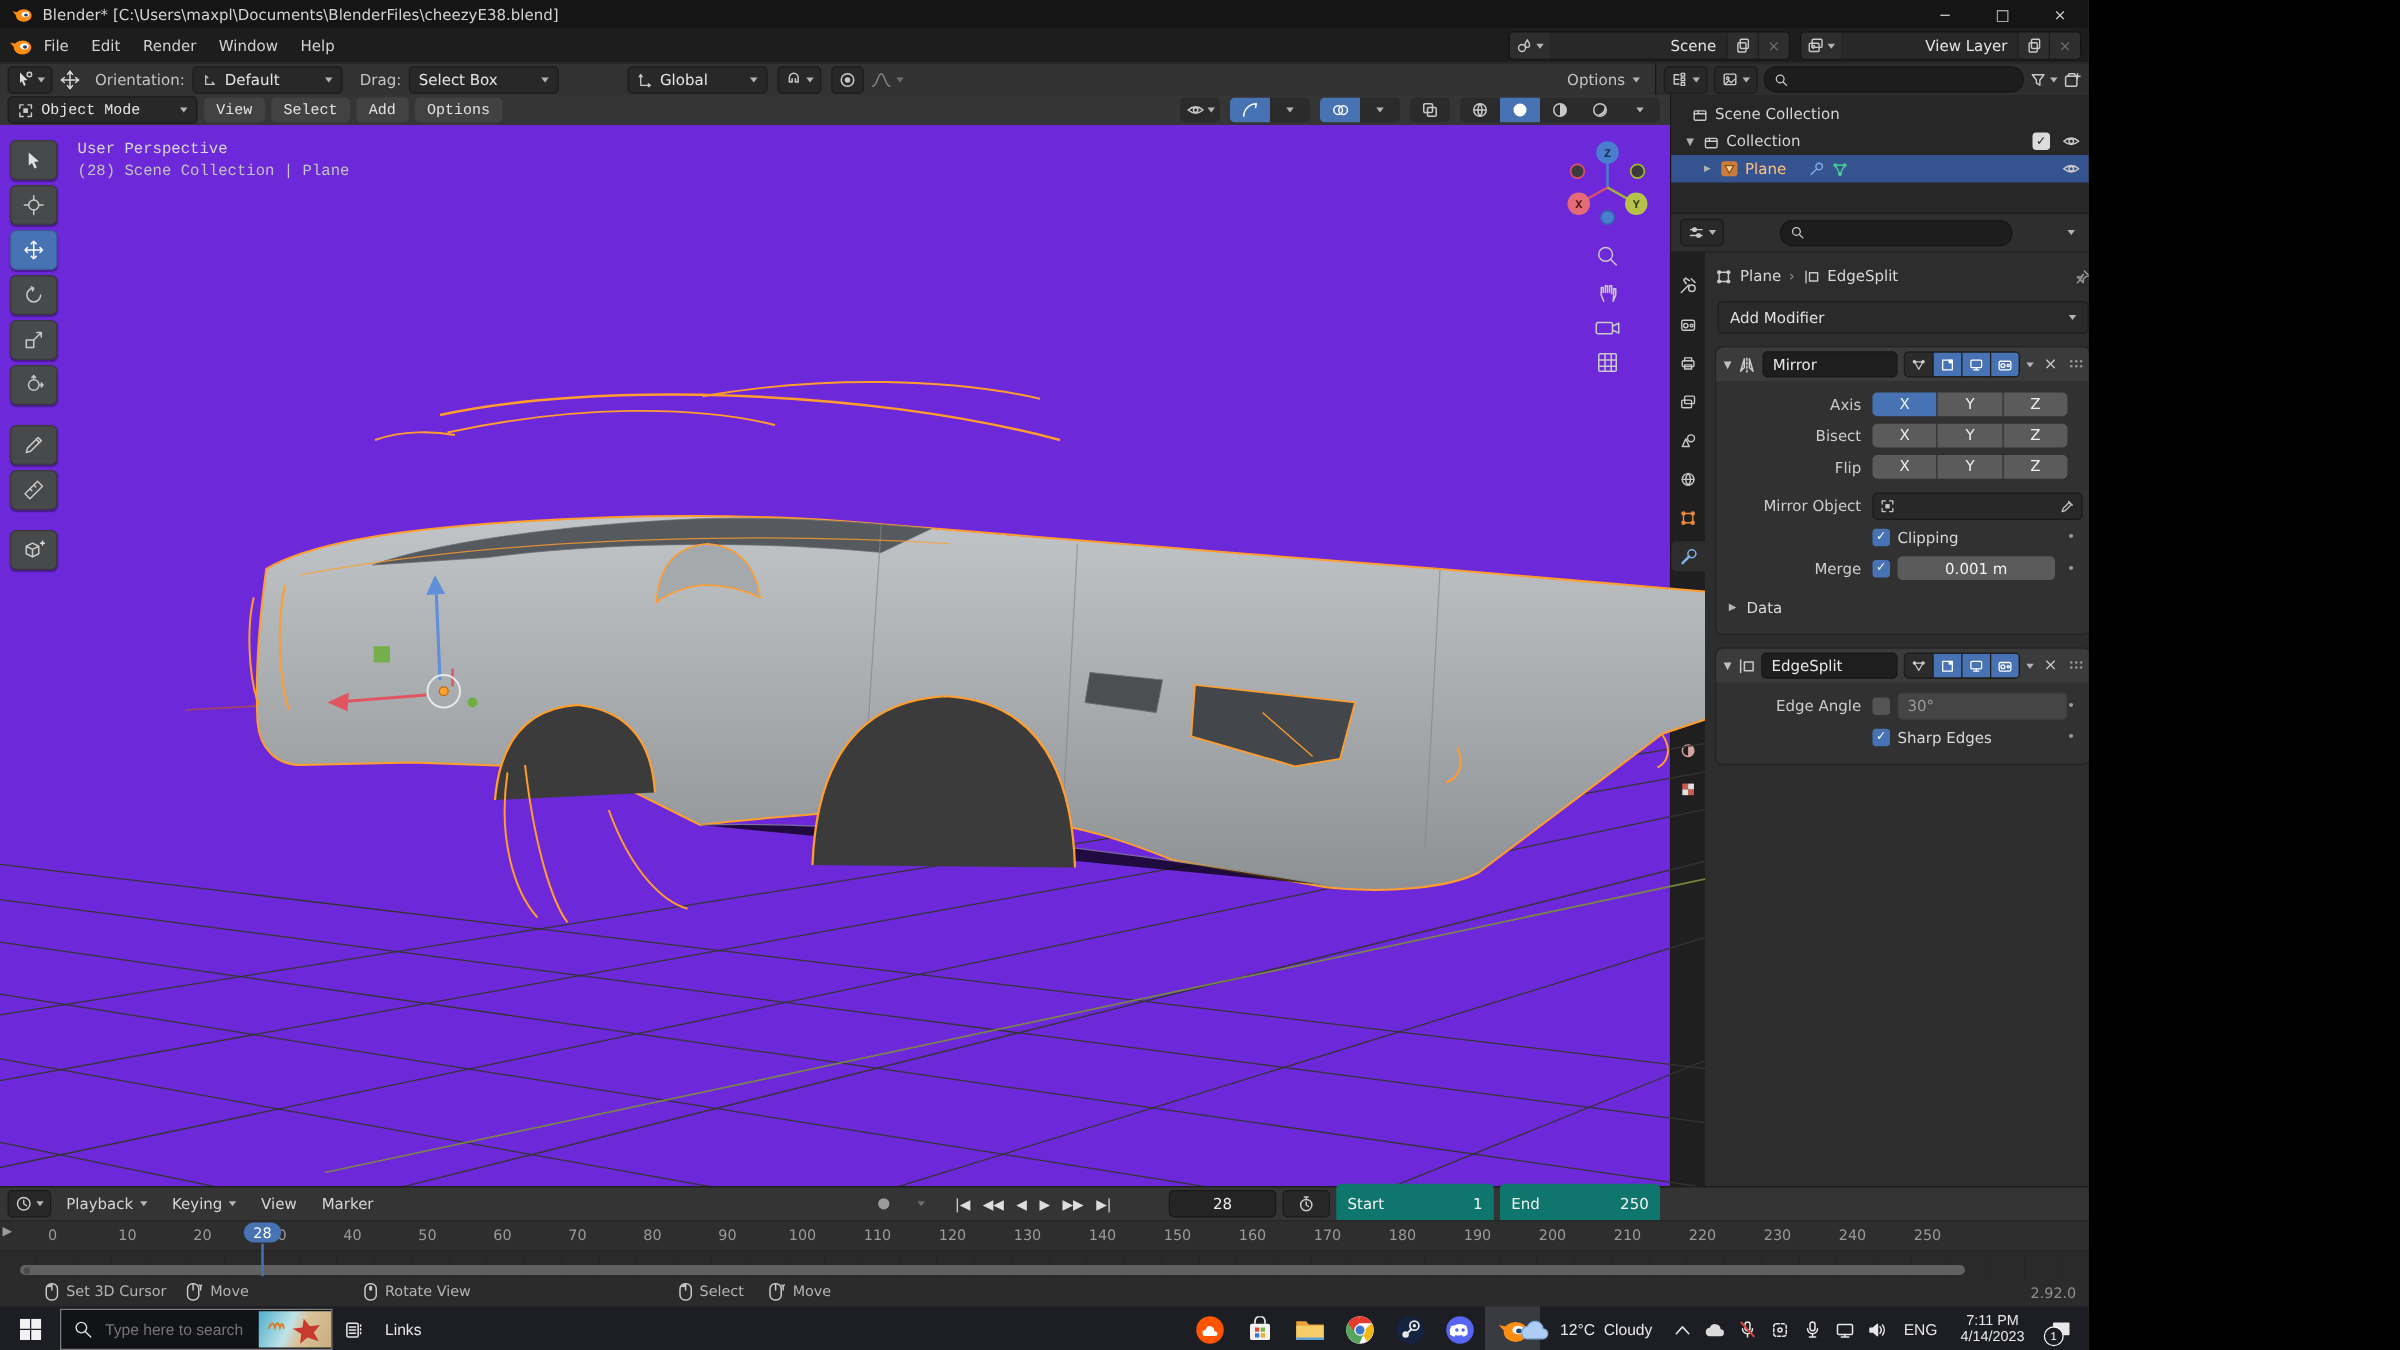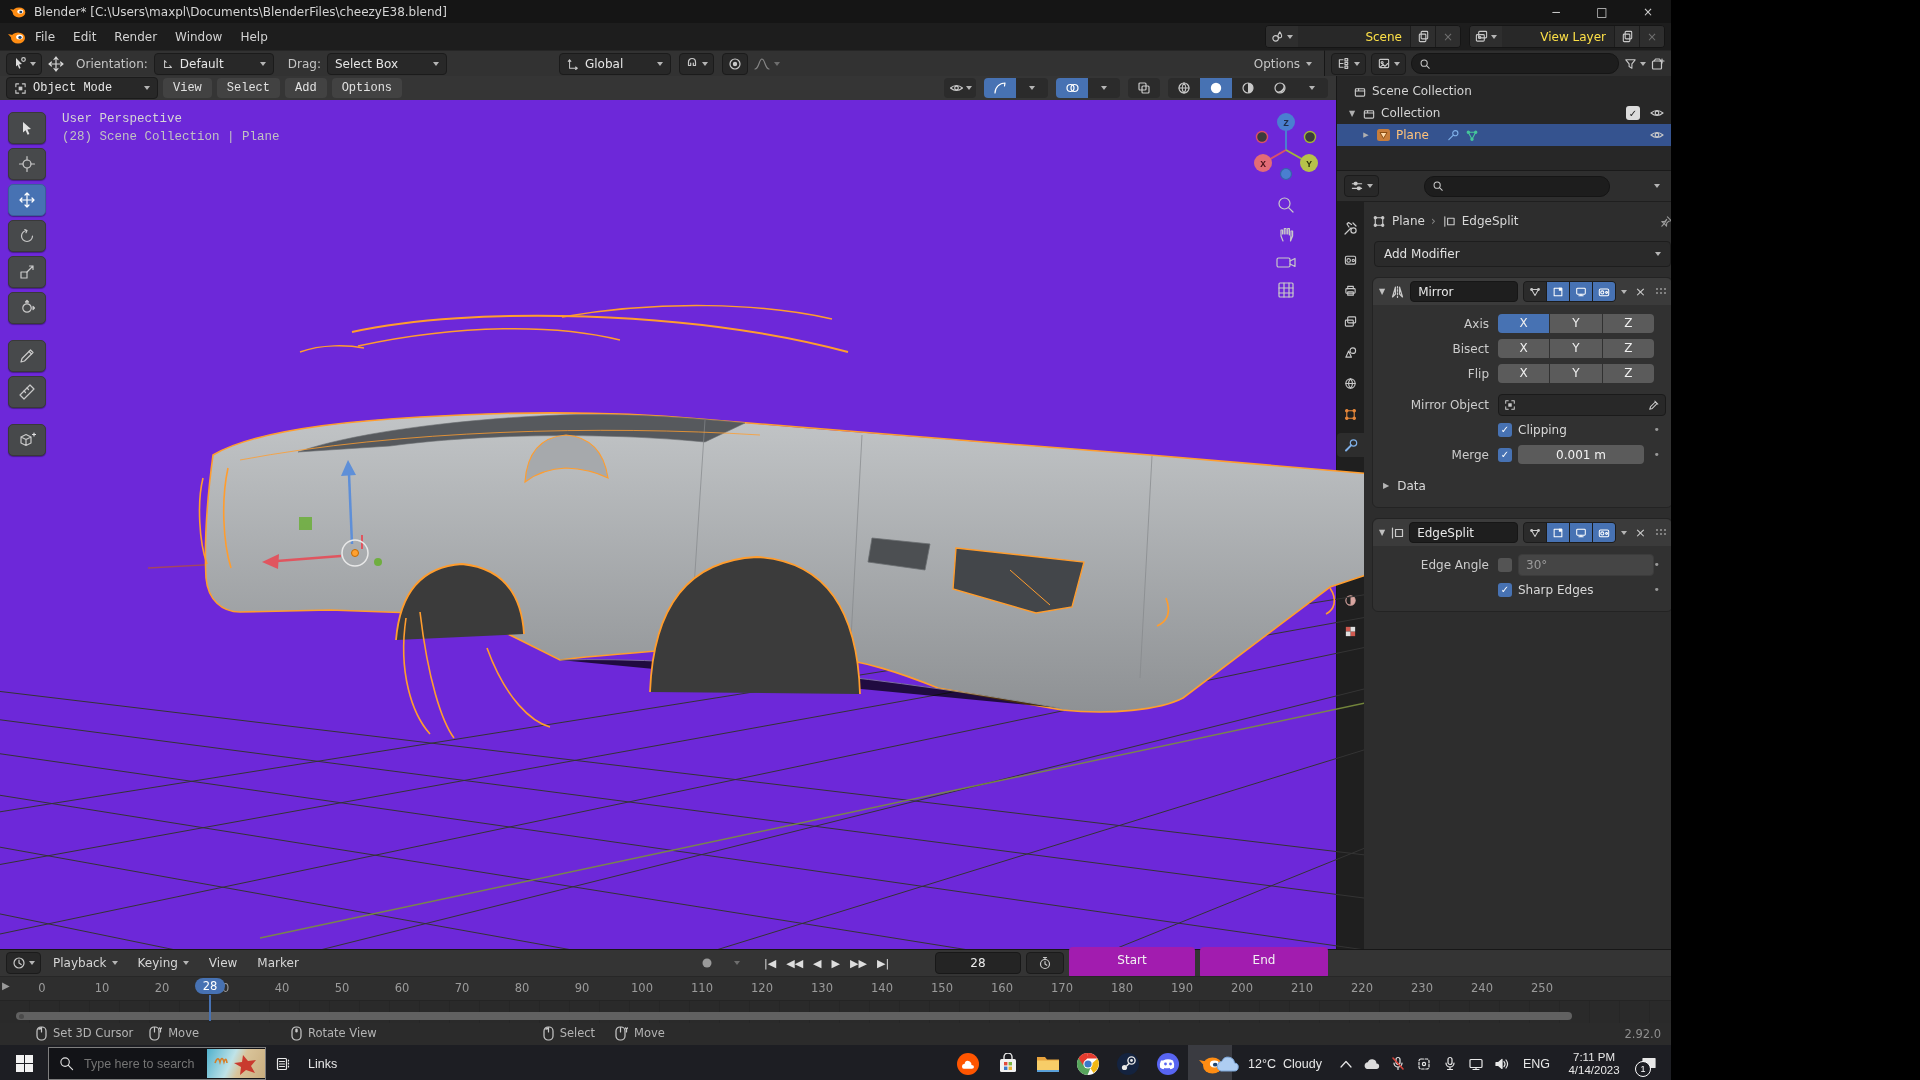--- a/index.html
+++ b/index.html
@@ -19,21 +19,21 @@
 
   
   .topbar{height:27px;background:#1d1d1d;display:flex;align-items:center;padding:0 6px;text-align:right;}
   .mitem{padding:0 9px;color:#d2d2d2;}
   .tabs{display:flex;align-self:flex-end;height:24px;margin-left:24px;}
   .tab{padding:0 13px;display:flex;align-items:center;color:#979797;border-radius:5px 5px 0 0;margin-right:1px;}
   .tab.active{background:#353535;color:#e8e8e8;}
   .tab.plus{padding:0 8px;color:#b5b5b5;}
   .idwidget{display:flex;align-items:center;background:#282828;border:1px solid #151515;border-radius:4px;height:21px;margin-left:8px;overflow:hidden;}
   .idwidget .seg1{display:flex;align-items:center;gap:3px;padding:0 5px;background:#2e2e2e;height:100%;}
-  .idtext{padding:0 8px;color:#fde047;min-width:96px;}
+  .idtext{padding:0 8px;color:#e5e5e5;min-width:96px;margin-left:29px;}
   .idbtn{display:flex;align-items:center;justify-content:center;width:24px;height:100%;background:#2e2e2e;border-left:1px solid #1c1c1c;}
   .idbtn.dim{color:#6f6f6f;}
 
   
   .toolrow-wrap{display:flex;height:26px;}
   .toolrow{flex:1;background:#323232;display:flex;align-items:center;padding:0 6px;border-top:1px solid #262626;}
   .lbl{color:#c5c5c5;margin:0 6px;}
   .fld{background:#282828;border:1px solid #1b1b1b;border-radius:4px;height:20px;display:flex;align-items:center;padding:0 7px;gap:6px;color:#e6e6e6;}
   .fld.dis{background:#454545;border-color:#3c3c3c;color:#9b9b9b;justify-content:flex-start;}
   .iconbtn{background:#282828;border:1px solid #1b1b1b;border-radius:4px;height:20px;display:flex;align-items:center;justify-content:center;padding:0 5px;gap:3px;}
@@ -102,21 +102,21 @@
   .animdot{position:absolute;right:6px;color:#9a9a9a;font-size:11px;}
   .objfld{width:156px;background:#282828;border:1px solid #1a1a1a;border-radius:4px;height:20px;display:flex;align-items:center;padding:0 5px;}
 
   
   .timeline{height:71px;border-top:1px solid #171717;position:relative;background:#2e2e2e;}
   .theader{height:26px;background:#343434;display:flex;align-items:center;padding:0 6px;gap:4px;position:relative;}
   .tmenu{padding:0 8px;color:#d6d6d6;display:flex;align-items:center;gap:5px;}
   .transport{position:absolute;left:700px;display:flex;align-items:center;gap:10px;color:#dedede;font-size:11px;}
   .tfields{position:absolute;right:343px;display:flex;align-items:center;gap:5px;}
   .ffld{width:84px;height:20px;background:#242424;border:1px solid #181818;border-radius:4px;display:flex;align-items:center;justify-content:center;color:#ececec;}
-  .sefld{height:20px;background:#a21caf;border-radius:4px;display:flex;align-items:center;justify-content:space-between;padding:6px 9px;color:#f2f2f2;gap:10px;flex-direction:column;}
+  .sefld{height:20px;background:#0f766e;border-radius:4px;display:flex;align-items:center;justify-content:space-between;padding:6px 9px;color:#f2f2f2;gap:10px;}
   .truler{height:23px;background:#2e2e2e;border-top:1px solid #272727;position:relative;}
   .rticks{position:absolute;left:12px;top:0;width:1560px;height:23px;display:flex;}
   .rticks span{flex:1;text-align:center;color:#9b9b9b;font-size:11.5px;line-height:22px;}
   .ttracks{height:22px;background:#2a2a2a;border-top:1px solid #242424;position:relative;
            background-image:repeating-linear-gradient(90deg,#2a2a2a 0 29px,#262626 29px 30px);}
   .tscroll{position:absolute;left:16px;width:1556px;bottom:3px;height:8px;background:#616161;border-radius:4px;}
   .tscroll .knob{position:absolute;left:3px;top:1.5px;width:5px;height:5px;border-radius:50%;background:#4a4a4a;}
   .playhead{position:absolute;left:193px;top:28px;z-index:3;width:34px;text-align:center;}
   .ph-pill{display:inline-block;background:#4772b3;color:#fff;border-radius:9px;padding:1px 8px;font-size:11.5px;}
   .ph-line{position:absolute;left:16px;top:17px;width:2px;height:26px;background:#4772b3;}
@@ -239,21 +239,21 @@
             <path d="M3,11 V3 M3,11 H11 M3,3 L5,5 M11,11 L9,9"></path>
           </svg>
         <span style="flex:1">Default</span>
         <span class="chev"></span>
       </div>
       <span class="lbl" style="margin-left:14px">Drag:</span>
       <div class="fld" style="width:104px">
         <span style="flex:1">Select Box</span>
         <span class="chev"></span>
       </div>
-      <div class="fld" style="width:96px;margin-left:112px">
+      <div class="fld" style="width:96px;margin-left:55px">
         <svg class="ic" width="12" height="12" viewBox="0 0 14 14">
             <path d="M3,12 V2 M3,12 H12 M3,2 l-1.5,2 M3,2 l1.5,2 M12,12 l-2,-1.5 M12,12 l-2,1.5"></path>
           </svg>
         <span style="flex:1">Global</span>
         <span class="chev"></span>
       </div>
       <div class="iconbtn" style="margin-left:8px">
         <svg class="ic" width="14" height="14" viewBox="0 0 14 14">
             <path d="M3.5,8.5 V5 a3.5,3.5 0 0 1 7,0 v3.5 M3.5,8.5 h2.2 V6 M10.5,8.5 h-2.2 V6"></path>
           </svg>

